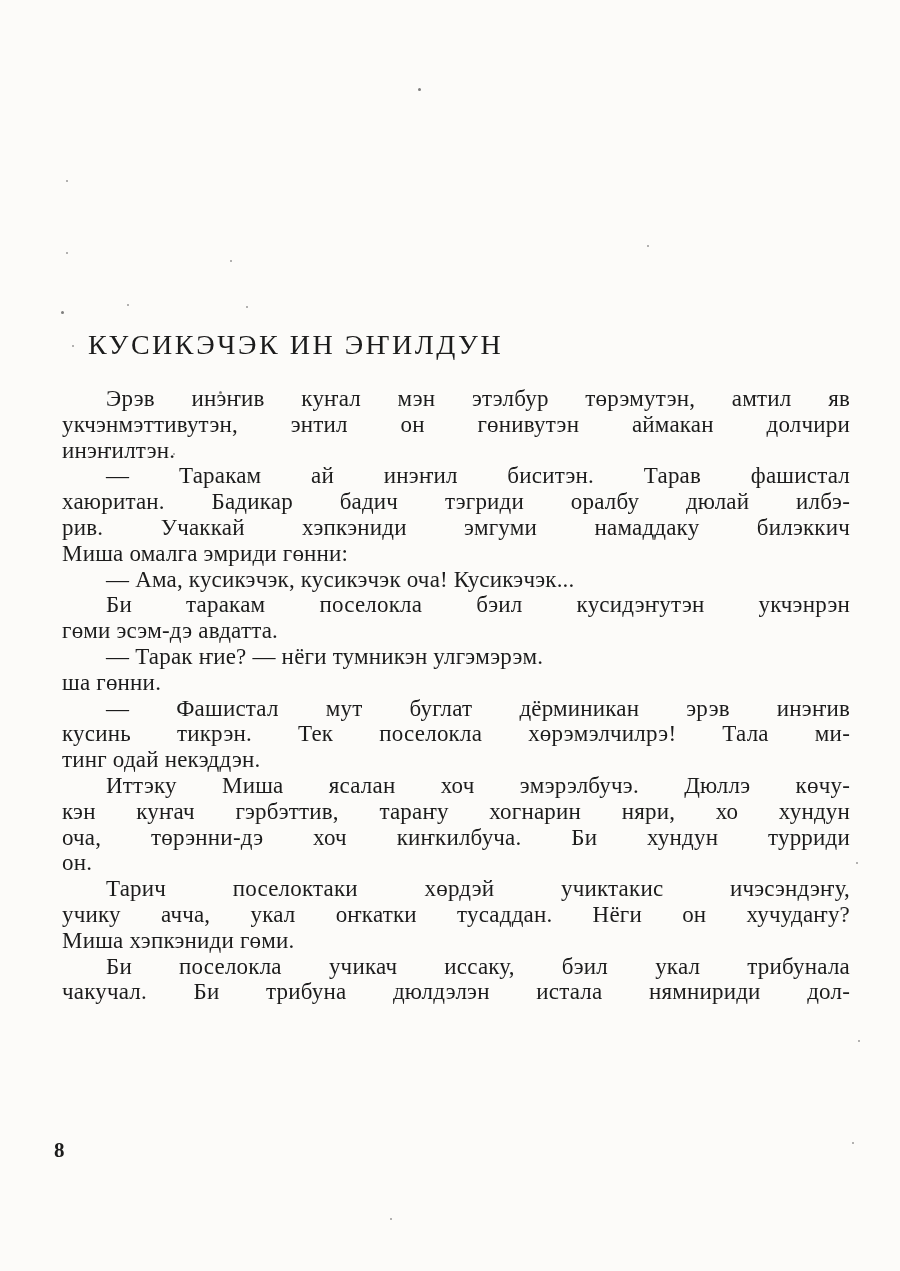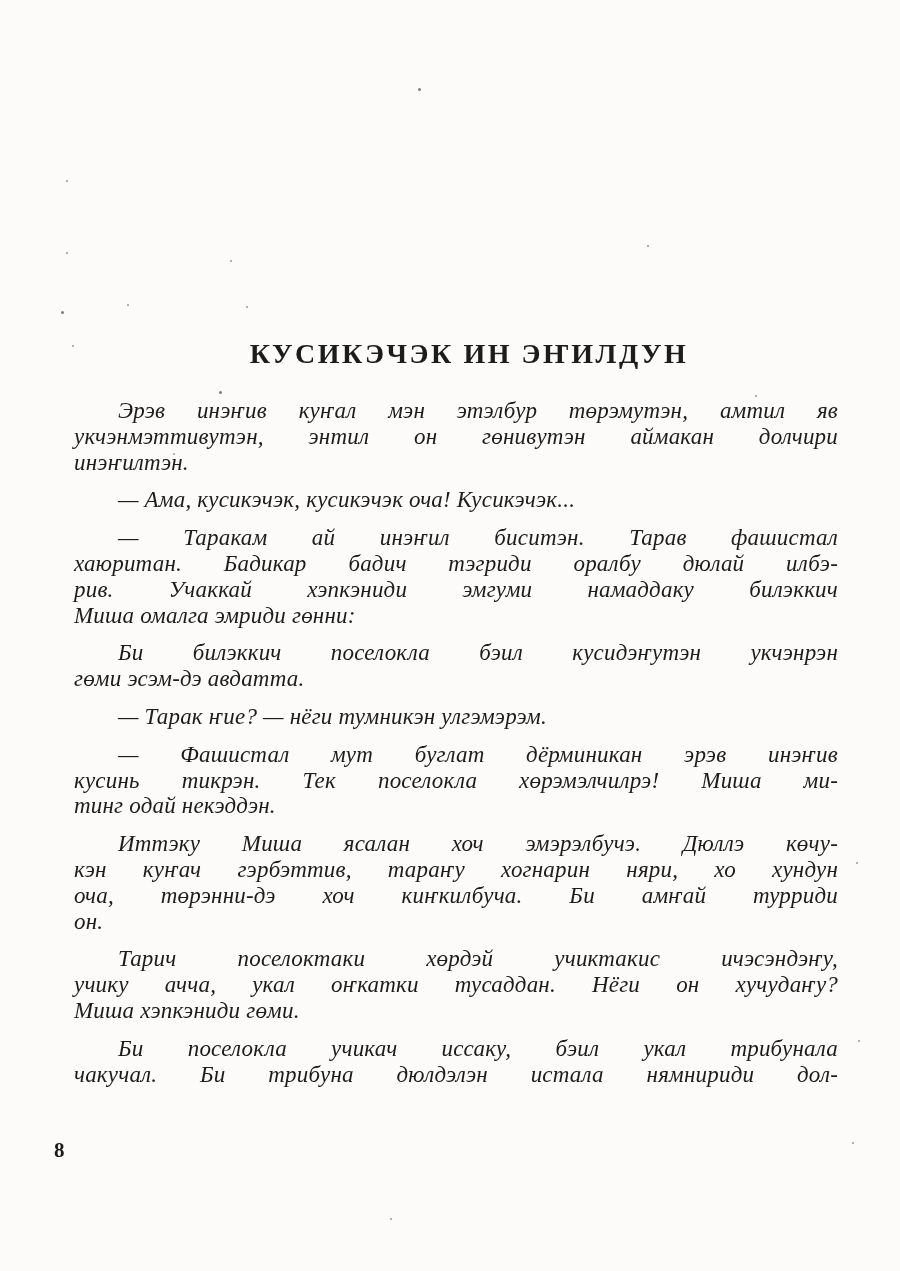--- a/index.html
+++ b/index.html
@@ -11,38 +11,38 @@
     width:900px;height:1271px;
     background:var(--paper);
     font-family:"Liberation Serif","DejaVu Serif",serif;
     color:var(--ink);
     position:relative;
     overflow:hidden;
   }
   .scan-page{position:absolute;inset:0;}
   .page-title{
     position:absolute;
-    top:338px;left:62px;width:788px;
+    top:329px;left:62px;width:788px;
     margin:0;
-    text-align:center;
+    text-align:left;
     font-size:28px;
-    font-weight:bold;
+    font-weight:normal;
     letter-spacing:2.5px;
     padding-left:26px;
     box-sizing:border-box;
     white-space:nowrap;
   }
   .body-text{
     position:absolute;
     top:386px;left:62px;width:788px;
     font-size:23px;
     line-height:25.8px;
     letter-spacing:0.2px;
   }
-  .para{margin:12px;font-style:italic;}
+  .para{margin:0;}
   .line{
     text-align:justify;
     text-align-last:justify;
     white-space:normal;
   }
   .line.last{text-align-last:left;}
   .line.first{text-indent:44px;}
   .page-number{
     position:absolute;
     left:54px;top:1138px;
@@ -65,46 +65,47 @@
 
   <h1 class="page-title">КУСИКЭЧЭК ИН ЭҤИЛДУН</h1>
 
   <div class="body-text">
       <div class="para">
         <div class="line first">Эрэв инэҥив куҥал мэн этэлбур төрэмутэн, амтил яв</div>
         <div class="line">укчэнмэттивутэн, энтил он гөнивутэн аймакан долчири</div>
         <div class="line last">инэҥилтэн.</div>
       </div>
       <div class="para">
-        <div class="line first last">— Ама, кусикэчэк, кусикэчэк оча! Кусикэчэк...</div>
-      </div>
-      <div class="para">
         <div class="line first">— Таракам ай инэҥил биситэн. Тарав фашистал</div>
         <div class="line">хаюритан. Бадикар бадич тэгриди оралбу дюлай илбэ-</div>
         <div class="line">рив. Учаккай хэпкэниди эмгуми намаддаку билэккич</div>
         <div class="line last">Миша омалга эмриди гөнни:</div>
       </div>
       <div class="para">
-        <div class="line first">Би билэккич поселокла бэил кусидэҥутэн укчэнрэн</div>
+        <div class="line first last">— Ама, кусикэчэк, кусикэчэк оча! Кусикэчэк...</div>
+      </div>
+      <div class="para">
+        <div class="line first">Би таракам поселокла бэил кусидэҥутэн укчэнрэн</div>
         <div class="line last">гөми эсэм-дэ авдатта.</div>
       </div>
       <div class="para">
         <div class="line first last">— Тарак ҥие? — нёги тумникэн улгэмэрэм.</div>
       </div>
       <div class="para">
+        <div class="line last">ша гөнни.</div>
       </div>
       <div class="para">
         <div class="line first">— Фашистал мут буглат дёрминикан эрэв инэҥив</div>
-        <div class="line">кусинь тикрэн. Тек поселокла хөрэмэлчилрэ! Миша ми-</div>
+        <div class="line">кусинь тикрэн. Тек поселокла хөрэмэлчилрэ! Тала ми-</div>
         <div class="line last">тинг одай некэддэн.</div>
       </div>
       <div class="para">
         <div class="line first">Иттэку Миша ясалан хоч эмэрэлбучэ. Дюллэ көчу-</div>
         <div class="line">кэн куҥач гэрбэттив, тараҥу хогнарин няри, хо хундун</div>
-        <div class="line">оча, төрэнни-дэ хоч киҥкилбуча. Би амҥай турриди</div>
+        <div class="line">оча, төрэнни-дэ хоч киҥкилбуча. Би хундун турриди</div>
         <div class="line last">он.</div>
       </div>
       <div class="para">
         <div class="line first">Тарич поселоктаки хөрдэй учиктакис ичэсэндэҥу,</div>
         <div class="line">учику ачча, укал оҥкатки тусаддан. Нёги он хучудаҥу?</div>
         <div class="line last">Миша хэпкэниди гөми.</div>
       </div>
       <div class="para">
         <div class="line first">Би поселокла учикач иссаку, бэил укал трибунала</div>
         <div class="line">чакучал. Би трибуна дюлдэлэн истала нямнириди дол-</div>

